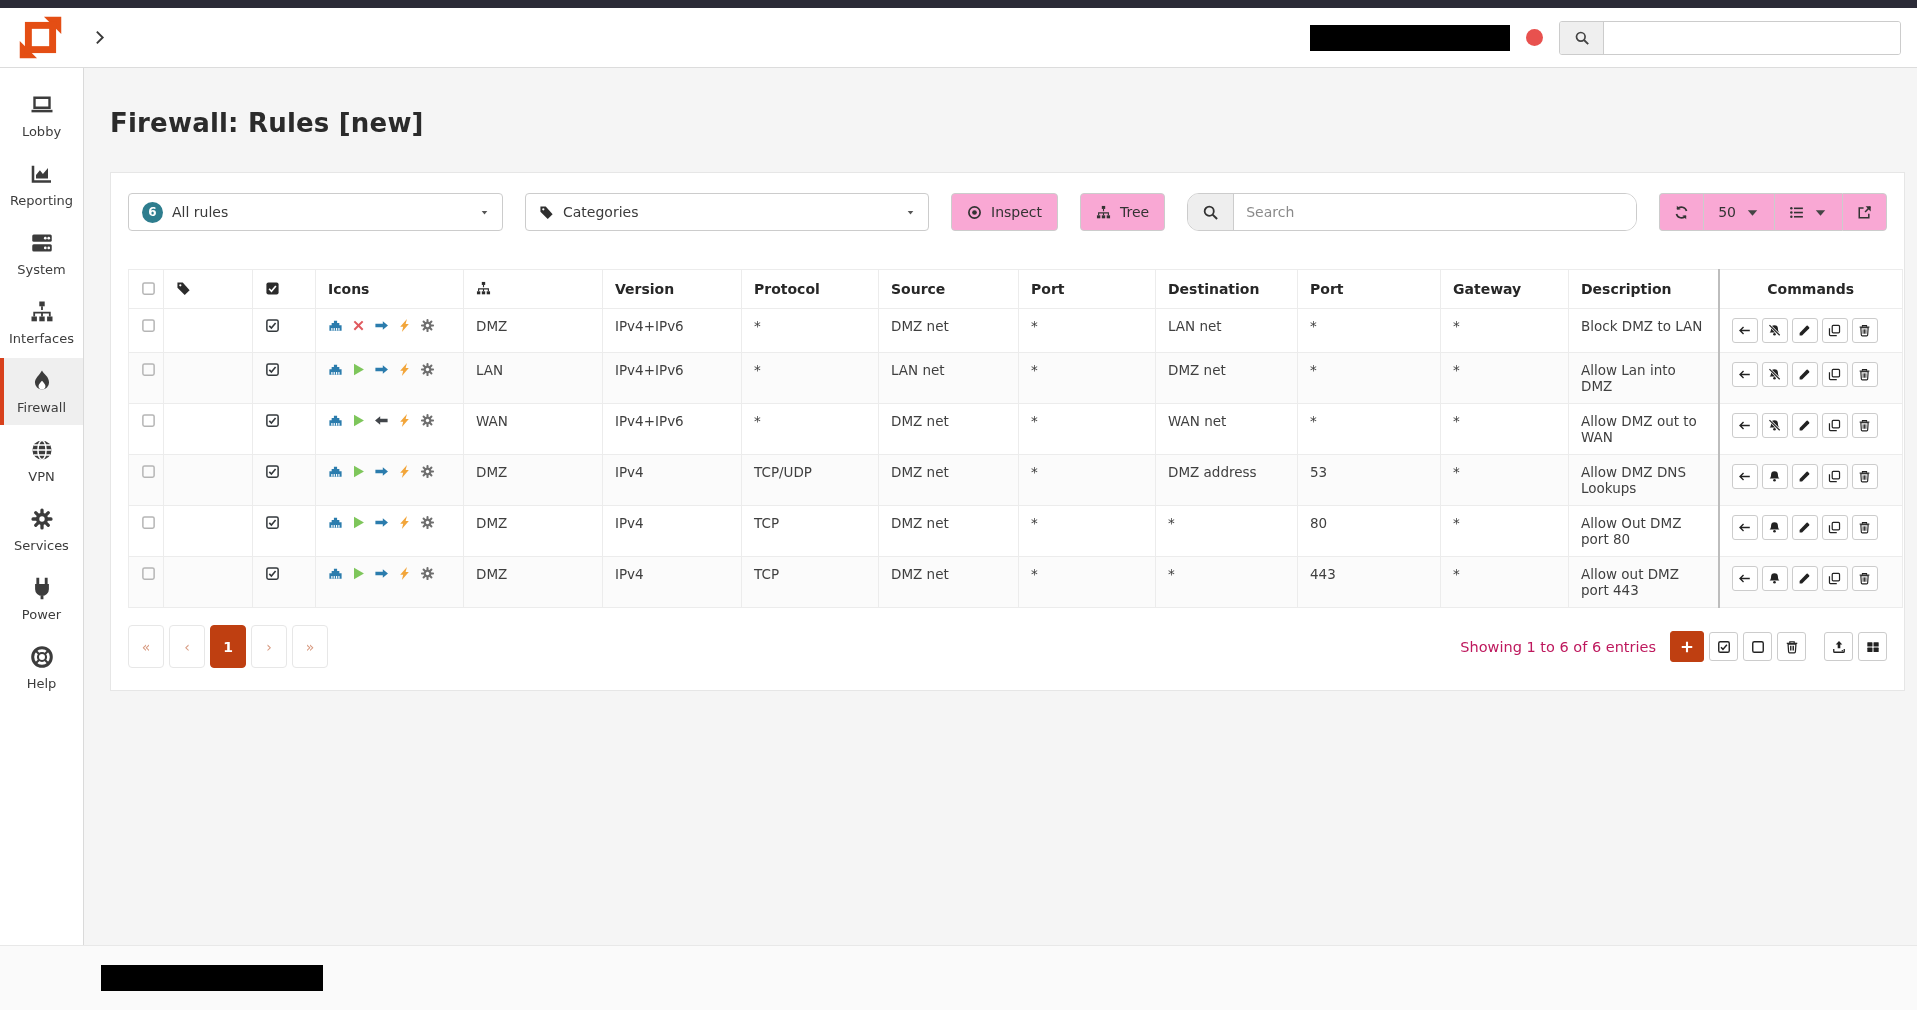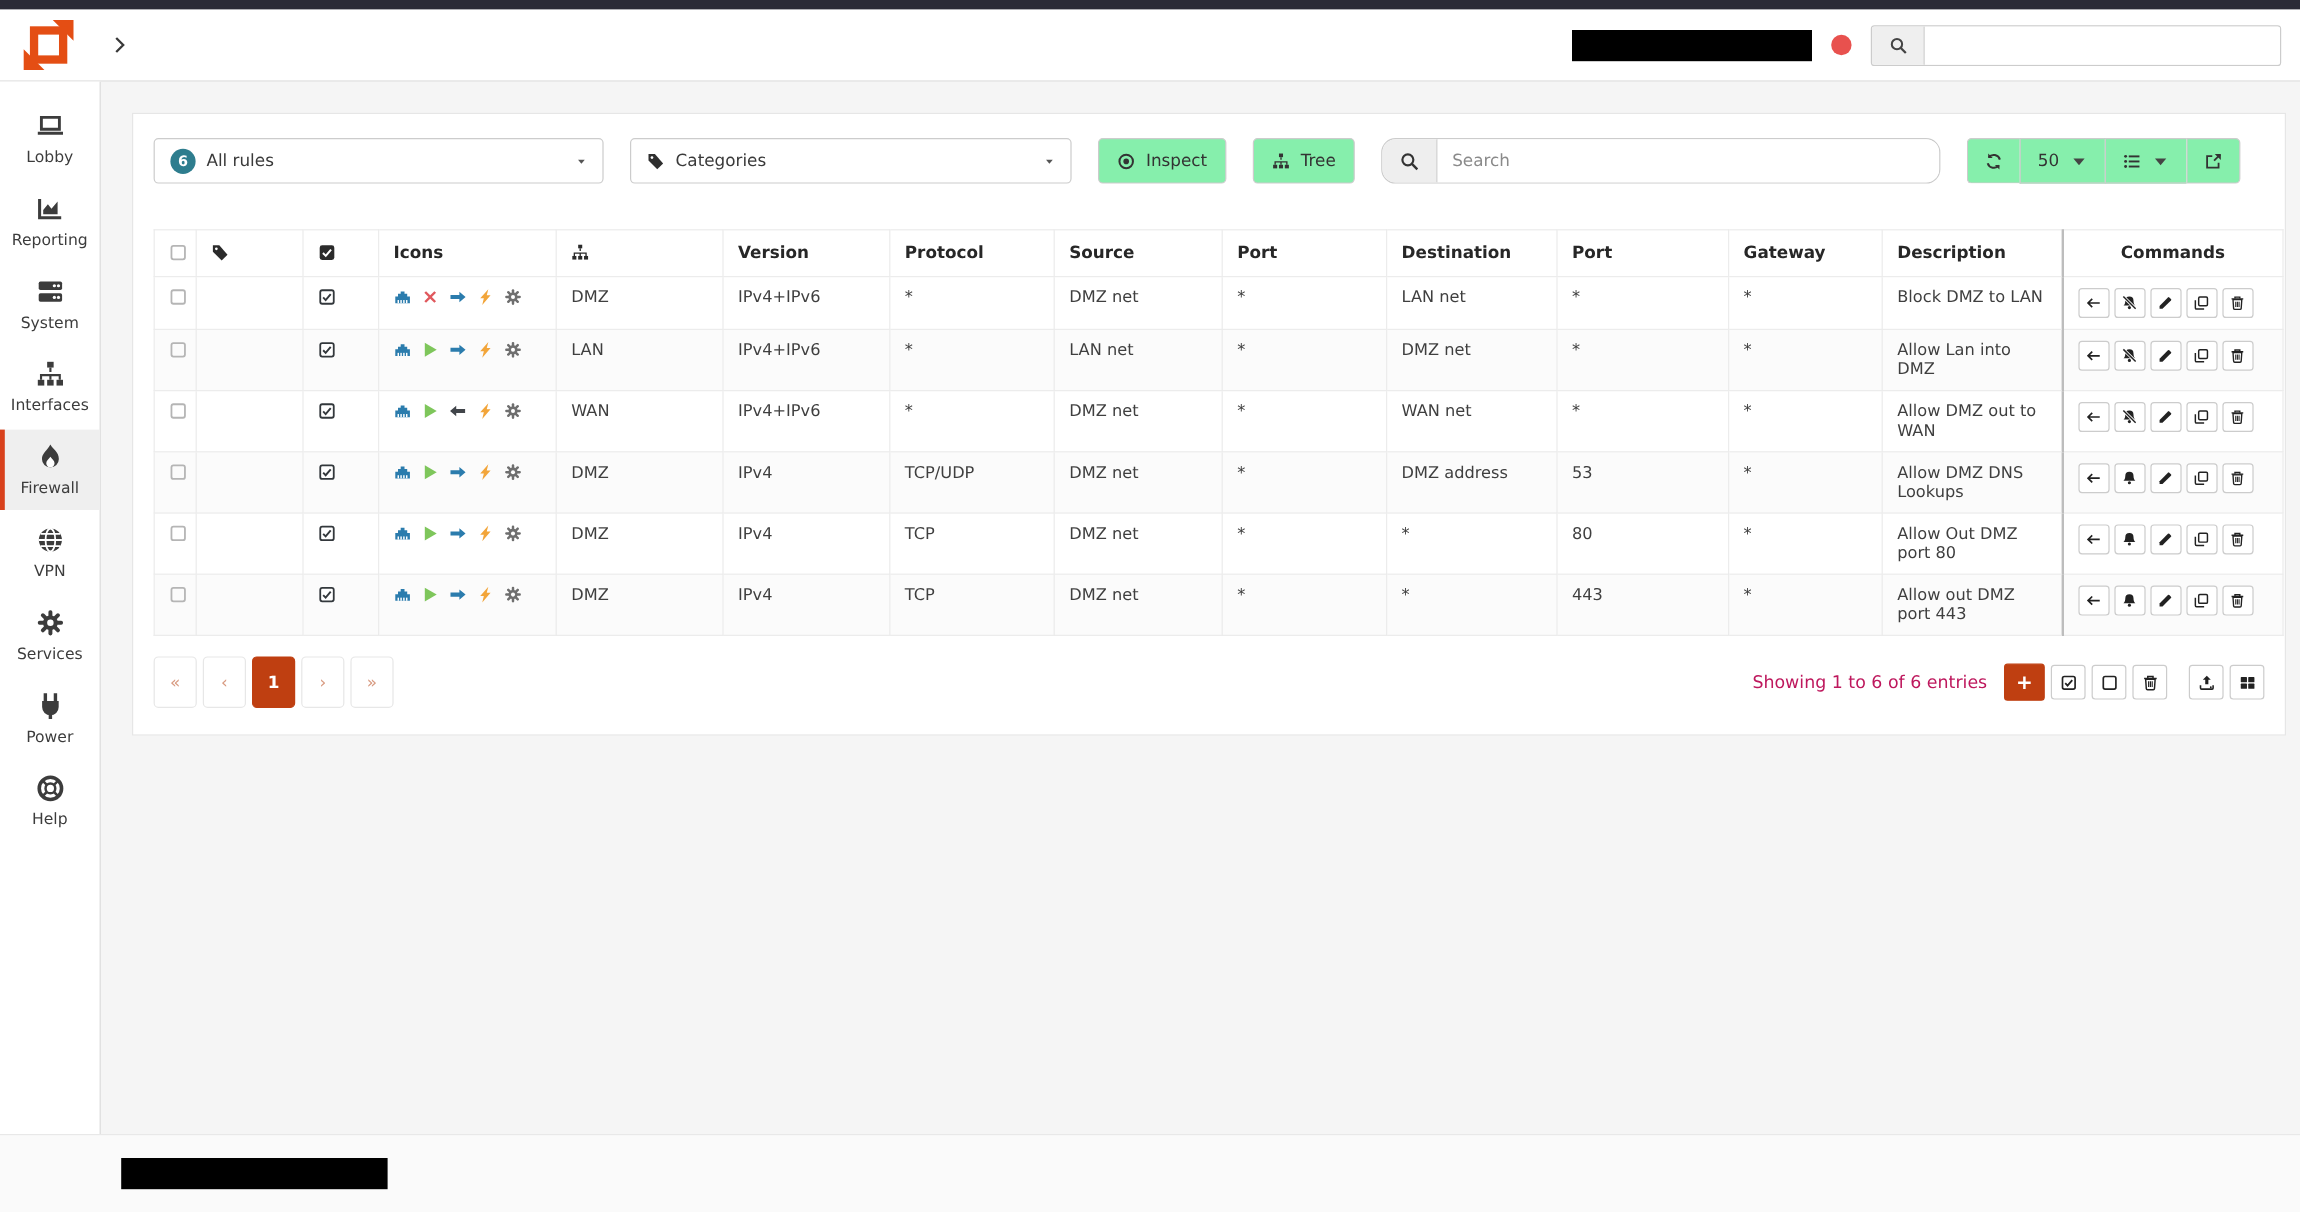--- a/index.html
+++ b/index.html
@@ -49,27 +49,27 @@
   .panel-pad { padding:20px 17px; }
 
   
   .grid-toolbar { display:flex; align-items:center; gap:22px; }
   .sel {
     height:38px; border:1px solid #ccc; border-radius:4px; background:#fff;
     display:flex; align-items:center; gap:9px; padding:0 13px; cursor:pointer; color:#3a3a3a;
   }
   .sel .caret { margin-left:auto; color:#555; }
   .sel-rules { width:375px; }
-  .sel-categories { width:368px;text-align:center; }
+  .sel-categories { width:404px;text-align:center; }
   .badge-count {
     width:21px; height:21px; border-radius:50%; background:#2e7d8e; color:#fff;
     font-size:12px; font-weight:bold; display:flex; align-items:center; justify-content:center;
   }
   .btn {
-    height:38px; border:1px solid #ccc; border-radius:4px; background:#86efac;
+    height:38px; border:1px solid #ccc; border-radius:4px; background:#f9a8d4;
     display:inline-flex; align-items:center; gap:9px; padding:0 15px;
     font-size:14px; color:#333; cursor:pointer; font-family:inherit;
   }
   .btn svg { width:15px; height:15px; }
   .search-group { flex:1; display:flex; height:38px; border:1px solid #ccc; border-radius:12px; overflow:hidden; background:#fff; max-width:466px;}
   .search-group .addon { width:46px; background:#eee; border-right:1px solid #ccc; display:flex; align-items:center; justify-content:center; color:#333;}
   .search-group input { flex:1; border:0; outline:none; padding:0 12px; font-size:14px; color:#333; font-family:inherit;}
   .search-group input::placeholder { color:#8a8a8a; }
   .btn-group { display:inline-flex; }
   .btn-group .btn { border-radius:0; border-right-width:0; padding:0 14px;align-items:center; }
@@ -398,20 +398,21 @@
 
     <div class="side-item">
       <svg class="ic">
           <use href="#i-lifering"></use>
         </svg>
       <span class="side-label">Help</span>
     </div>
   </nav>
 
   <main class="main">
+    <h1 class="page-title">Firewall: Rules [new]</h1>
 
     <section class="panel">
 
       <div class="panel-pad grid-toolbar">
         <div class="sel sel-rules">
           <span class="badge-count">6</span>
           <span>All rules</span>
           <svg class="ic caret caret-sm">
               <use href="#i-caret-down"></use>
             </svg>

